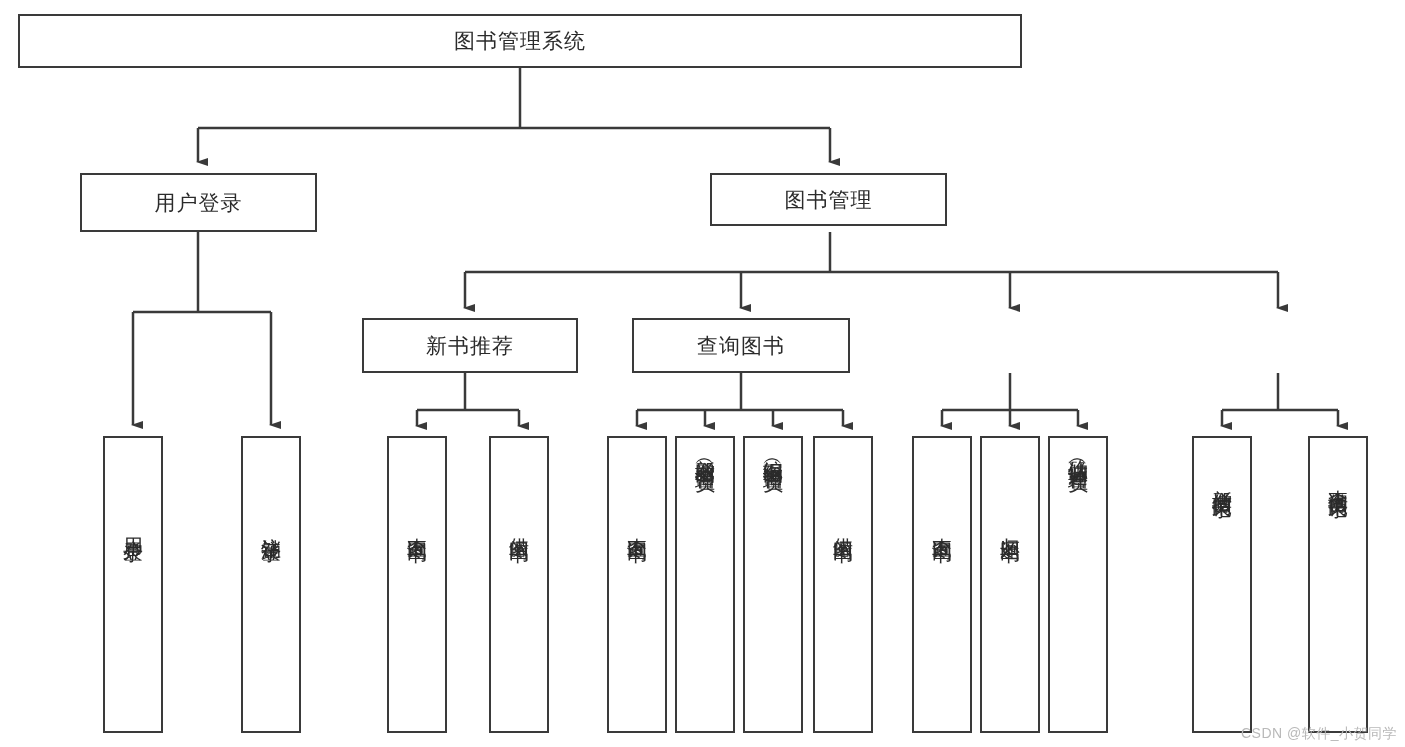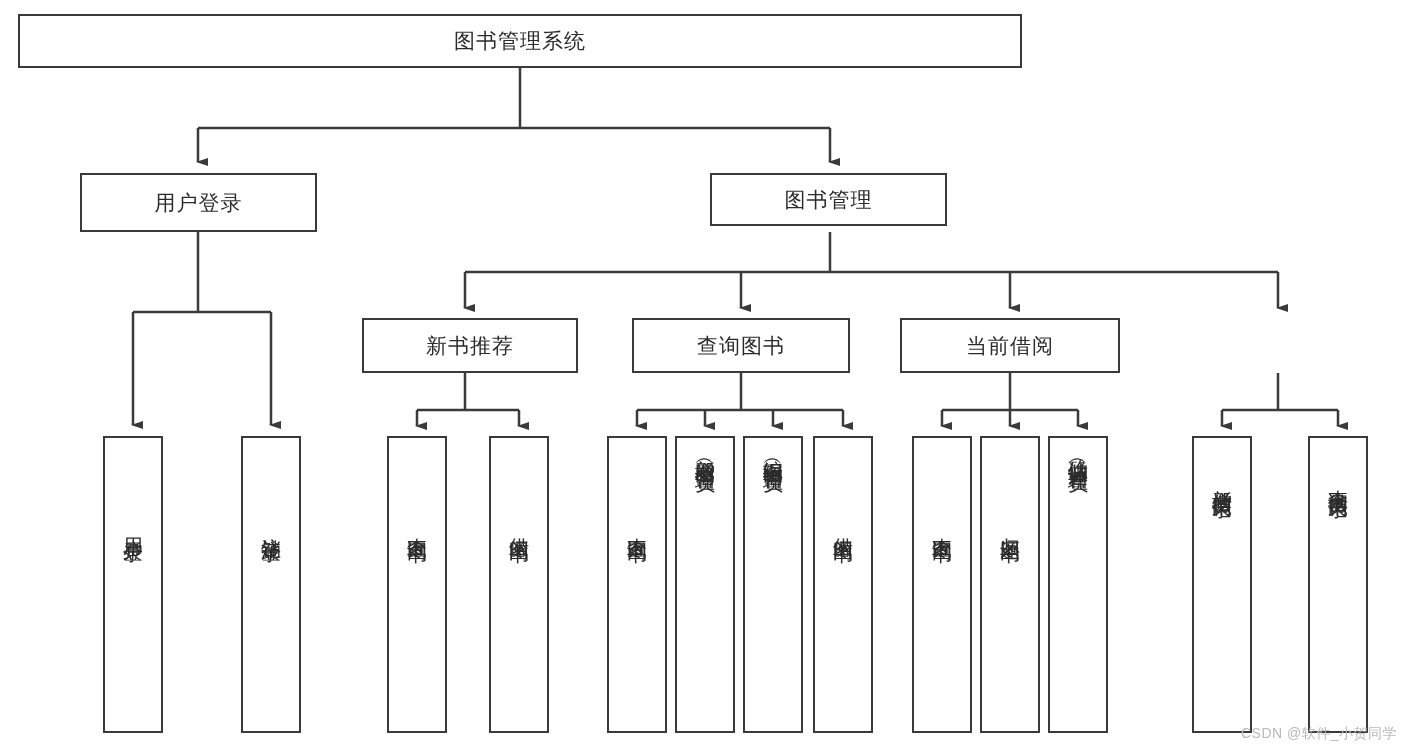--- a/index.html
+++ b/index.html
@@ -143,23 +143,20 @@
   <div class="node" style="left:710px; top:173px; width:237px; height:53px;">
     <span class="node-label">图书管理</span>
   </div>
 
   <div class="node" style="left:362px; top:318px; width:216px; height:55px;">
     <span class="node-label">新书推荐</span>
   </div>
   <div class="node" style="left:632px; top:318px; width:218px; height:55px;">
     <span class="node-label">查询图书</span>
   </div>
-  <div class="node" style="left:900px; top:318px; width:220px; height:55px;">
-    <span class="node-label">当前借阅</span>
-  </div>
 
   <div class="node leaf center" style="left:103px; top:436px; width:60px; height:297px; padding-top:84px;">
     <span class="node-label">用户登录</span>
   </div>
   <div class="node leaf center" style="left:241px; top:436px; width:60px; height:297px; padding-top:84px;">
     <span class="node-label">注销登录</span>
   </div>
 
   <div class="node leaf center" style="left:387px; top:436px; width:60px; height:297px; padding-top:84px;">
     <span class="node-label">查询图书</span>

